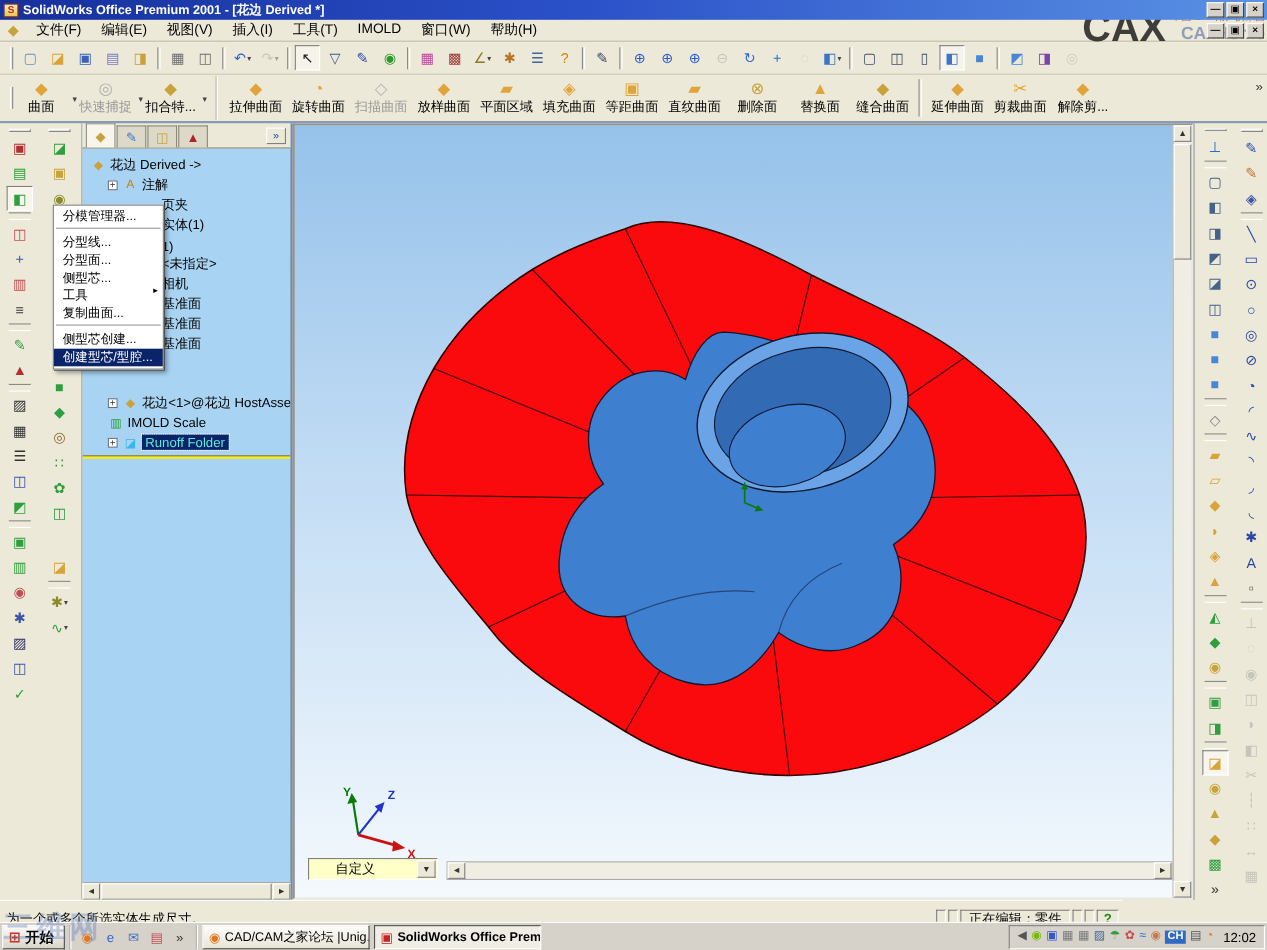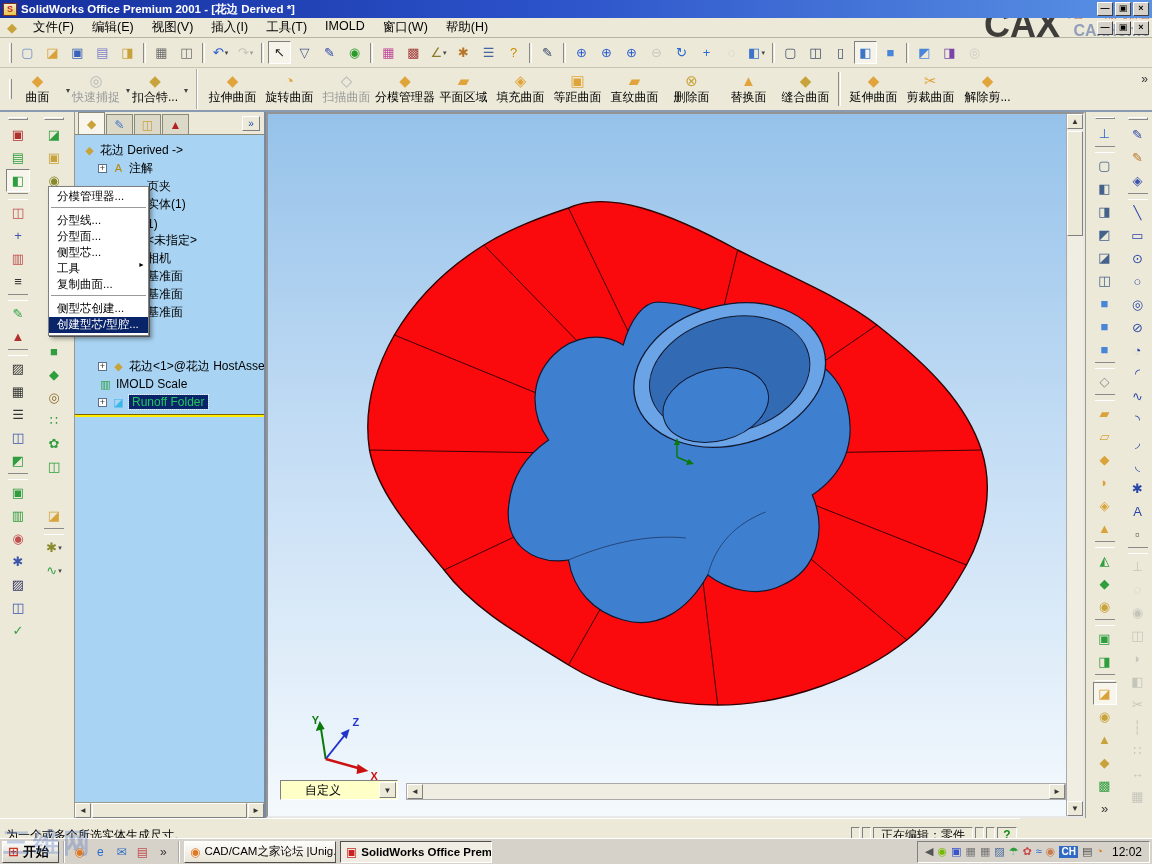--- a/index.html
+++ b/index.html
@@ -79,21 +79,21 @@
   .tree-body { position:absolute; top:24px; left:0; right:0; bottom:16px; overflow:hidden; font-size:12px;
     padding-top:5px; color:#000; }
   .trow { height:18px; display:flex; align-items:center; padding-left:7px; white-space:nowrap; }
   .trow.lvl1 { padding-left:23px; }
   .trow .exbox { display:none; width:9px; height:9px; border:1px solid #60708a; background:#fff; margin-right:4px;
     font-size:9px; line-height:7px; text-align:center; color:#333; flex:none; }
   .trow.exp .exbox { display:block; }
   .trow.exp .exbox::before { content:"+"; }
   .trow .tico { width:15px; margin-right:3px; font-size:11px; color:var(--c,#c8a23a); flex:none; text-align:center; }
   .trow.covered { padding-left:72px;align-items:flex-end; }
-  .trow.active .tlabel { background:var(--highlight); color:#22c55e; padding:0 3px; outline:1px dotted #eee; }
+  .trow.active .tlabel { background:var(--highlight); color:#5eead4; padding:0 3px; outline:1px dotted #eee; }
   .rollback { margin-top:3px; border-top:1px solid #806000; border-bottom:2px solid var(--rollback-yellow); height:0; }
   .tree-hscroll { position:absolute; left:0; right:0; bottom:0; height:16px; background:#efede1;
     border-top:1px solid #9a9a8a; display:flex; }
   .scroll-btn { width:16px; height:15px; background:var(--toolbar-bg); border:1px solid;
     border-color:#fff #808080 #808080 #fff; font-size:8px; display:flex; align-items:center; justify-content:center;
     color:#333; flex:none; }
   .hthumb { flex:1; background:var(--toolbar-bg); border:1px solid; border-color:#fff #808080 #808080 #fff; margin:0 1px; }
 
   
   .viewport { position:absolute; left:266px; top:0; right:67px; bottom:0;
@@ -371,21 +371,21 @@
         <span>旋转曲面</span>
       </span>
 
       <span class="sbtn disabled" style="--c: #9a9a9a;">
         <span class="g">◇</span>
         <span>扫描曲面</span>
       </span>
 
       <span class="sbtn" style="--c: #e0a43a;">
         <span class="g">◆</span>
-        <span>分模管理器</span>
+        <span>放样曲面</span>
       </span>
 
       <span class="sbtn" style="--c: #e0a43a;">
         <span class="g">▰</span>
         <span>平面区域</span>
       </span>
 
       <span class="sbtn" style="--c: #e0a43a;">
         <span class="g">◈</span>
         <span>填充曲面</span>

